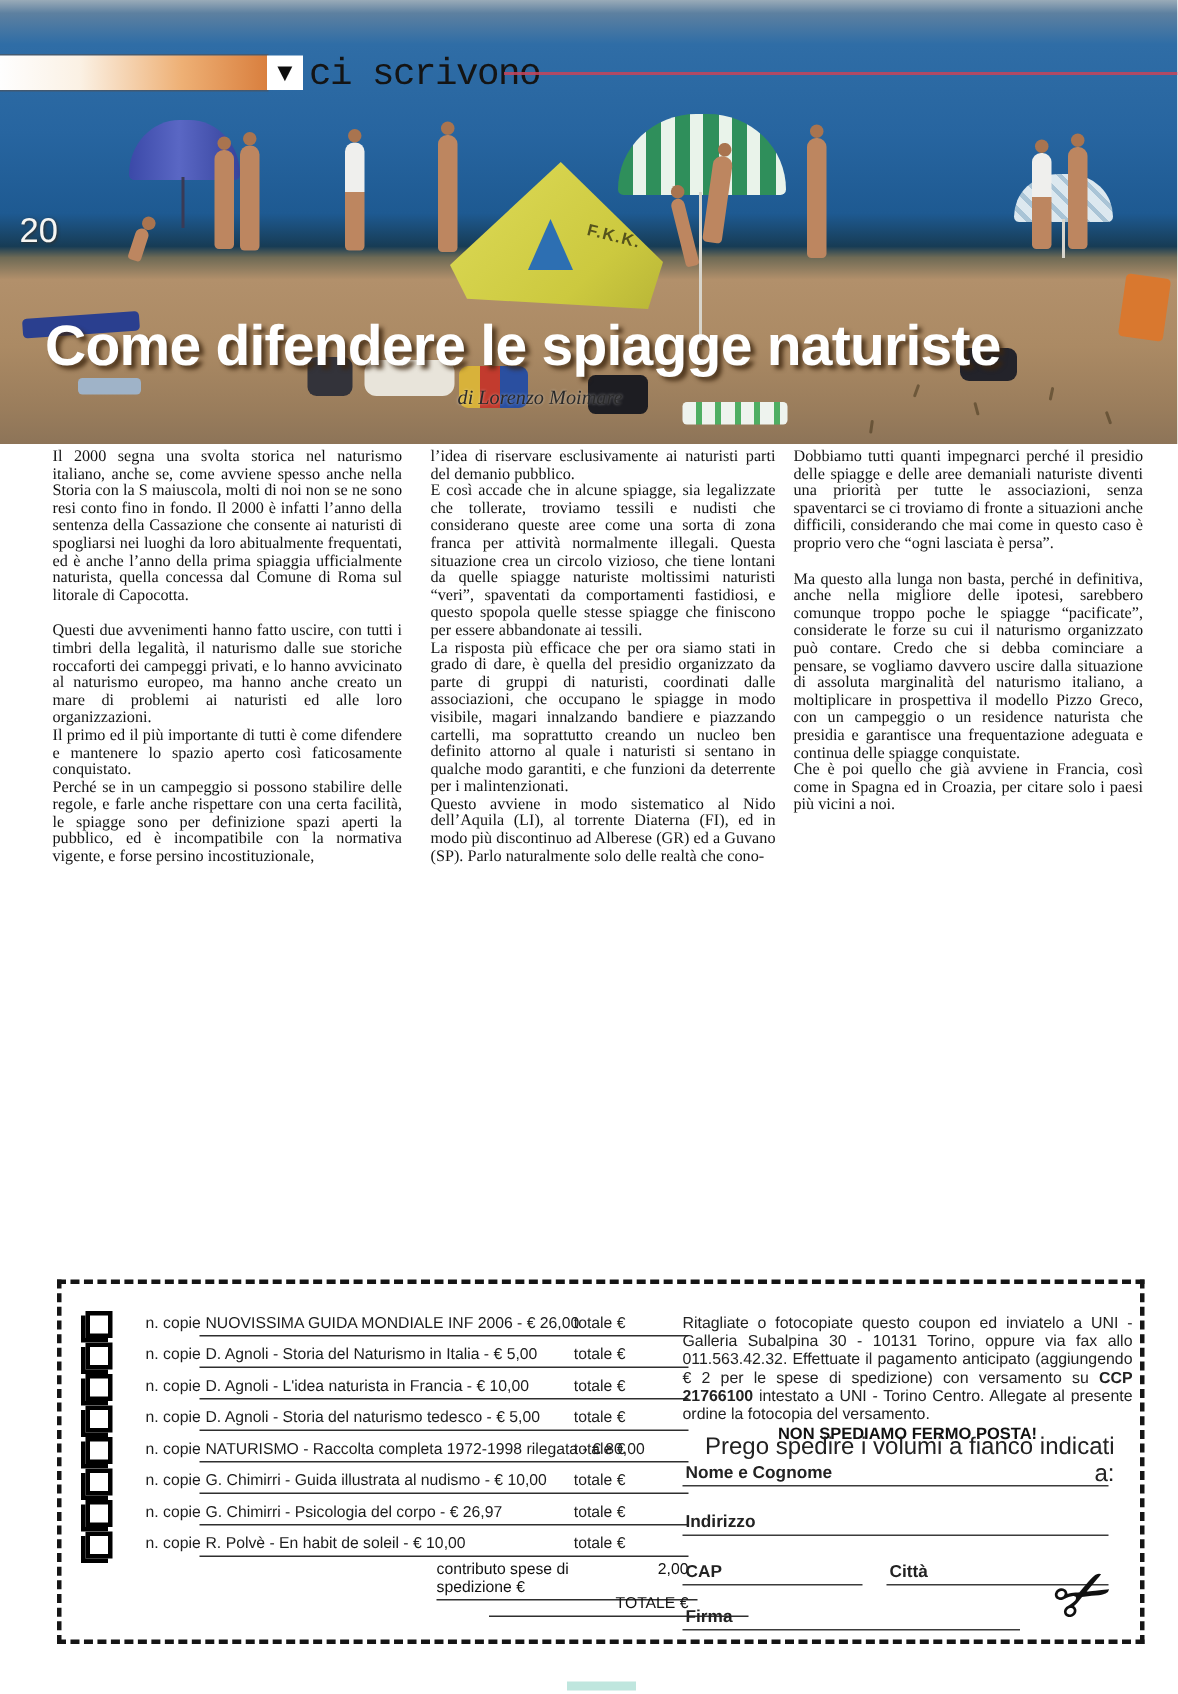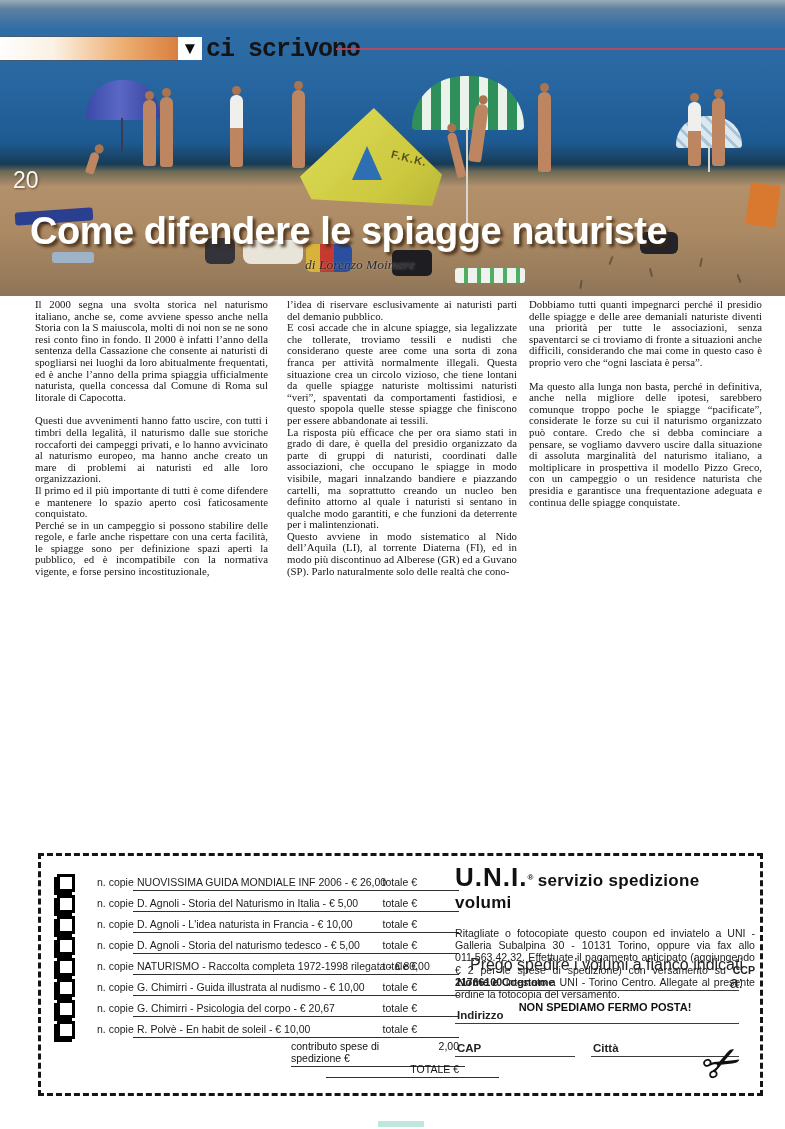--- a/index.html
+++ b/index.html
@@ -28,25 +28,25 @@
   .grass{position:absolute;width:2px;height:9px;background:rgba(70,55,30,.55);border-radius:2px;}
 
   
   .section-bar{position:absolute;left:0;top:37px;height:23px;width:785px;}
   .grad{position:absolute;left:0;top:0;width:178px;height:23px;
     background:linear-gradient(90deg,#fefefe 0%,#fbf1e4 30%,#eeb075 68%,#d97f3e 100%);
     box-shadow:0 0 0 1px rgba(110,60,20,.35);}
   .tri-box{position:absolute;left:178px;top:0;width:24px;height:23px;background:#fff;
     display:flex;align-items:center;justify-content:center;font-size:17px;color:#0d0d0d;}
   .section-title{position:absolute;left:206px;top:-2px;font-family:"Liberation Mono",monospace;
-    font-weight:bold;font-size:25px;color:#141414;letter-spacing:-1px;}
+    font-weight:normal;font-size:25px;color:#141414;letter-spacing:-1px;}
   .red-line{position:absolute;left:336px;top:11px;width:449px;height:2px;background:#c8445a;opacity:.85;}
 
   .page-num{position:absolute;left:13px;top:140px;font-size:23px;color:#f7f6f3;
-    text-shadow:1px 1px 2px rgba(60,40,20,.6);margin-top:27px;}
+    text-shadow:1px 1px 2px rgba(60,40,20,.6);}
   .headline{position:absolute;left:30px;top:210px;width:740px;font-size:38px;font-weight:800;
     color:#fff;letter-spacing:-.5px;text-shadow:3px 3px 3px rgba(60,38,15,.8);white-space:nowrap;}
   .byline{position:absolute;left:160px;top:257px;width:400px;text-align:center;
     font-family:"Liberation Serif",serif;font-style:italic;font-size:13.5px;color:#2a2a2a;
     text-shadow:0 0 2px rgba(255,255,255,.5);}
 
   
   .col{position:absolute;top:299px;font-family:"Liberation Serif",serif;font-size:10.8px;
     line-height:11.6px;text-align:justify;color:#141414;}
   .c1{left:35px;width:233px;}
@@ -154,20 +154,21 @@
 </div>
 <div class="col c2">
   <p>l’idea di riservare esclusivamente ai naturisti parti del demanio pubblico.</p>
   <p>E così accade che in alcune spiagge, sia legalizzate che tollerate, troviamo tessili e nudisti che considerano queste aree come una sorta di zona franca per attività normalmente illegali. Questa situazione crea un circolo vizioso, che tiene lontani da quelle spiagge naturiste moltissimi naturisti “veri”, spaventati da comportamenti fastidiosi, e questo spopola quelle stesse spiagge che finiscono per essere abbandonate ai tessili.</p>
   <p>La risposta più efficace che per ora siamo stati in grado di dare, è quella del presidio organizzato da parte di gruppi di naturisti, coordinati dalle associazioni, che occupano le spiagge in modo visibile, magari innalzando bandiere e piazzando cartelli, ma soprattutto creando un nucleo ben definito attorno al quale i naturisti si sentano in qualche modo garantiti, e che funzioni da deterrente per i malintenzionati.</p>
   <p>Questo avviene in modo sistematico al Nido dell’Aquila (LI), al torrente Diaterna (FI), ed in modo più discontinuo ad Alberese (GR) ed a Guvano (SP). Parlo naturalmente solo delle realtà che cono-</p>
 </div>
 <div class="col c3">
   <p>Dobbiamo tutti quanti impegnarci perché il presidio delle spiagge e delle aree demaniali naturiste diventi una priorità per tutte le associazioni, senza spaventarci se ci troviamo di fronte a situazioni anche difficili, considerando che mai come in questo caso è proprio vero che “ogni lasciata è persa”.</p>
   <p class="gap">Ma questo alla lunga non basta, perché in definitiva, anche nella migliore delle ipotesi, sarebbero comunque troppo poche le spiagge “pacificate”, considerate le forze su cui il naturismo organizzato può contare. Credo che si debba cominciare a pensare, se vogliamo davvero uscire dalla situazione di assoluta marginalità del naturismo italiano, a moltiplicare in prospettiva il modello Pizzo Greco, con un campeggio o un residence naturista che presidia e garantisce una frequentazione adeguata e continua delle spiagge conquistate.</p>
+  <p>Che è poi quello che già avviene in Francia, così come in Spagna ed in Croazia, per citare solo i paesi più vicini a noi.</p>
 </div>
 
 <div class="books">
   
   
   
   
   
   
 </div>
@@ -206,58 +207,57 @@
     </div>
     <div class="row r5">
       <span class="cb"></span>
       <span class="copies">n. copie</span>
       <span class="rtitle">G. Chimirri - Guida illustrata al nudismo - € 10,00</span>
       <span class="rtotal">totale €</span>
     </div>
     <div class="row r6">
       <span class="cb"></span>
       <span class="copies">n. copie</span>
-      <span class="rtitle">G. Chimirri - Psicologia del corpo - € 20,67</span>
+      <span class="rtitle">G. Chimirri - Psicologia del corpo - € 26,97</span>
       <span class="rtotal">totale €</span>
     </div>
     <div class="row r7">
       <span class="cb"></span>
       <span class="copies">n. copie</span>
       <span class="rtitle">R. Polvè - En habit de soleil - € 10,00</span>
       <span class="rtotal">totale €</span>
     </div>
   </div>
 
   <div class="ship-line">
     <span>contributo spese di spedizione €</span>
     <span>2,00</span>
   </div>
   <div class="total-line">
     <span>TOTALE €</span>
   </div>
 
   <div class="uni">
-    <div>
-      <span class="uni-name">U.N.I.</span><span class="uni-reg">®</span>
-      <span class="uni-service">servizio spedizione volumi</span>
-    </div>
     <div class="uni-body"><span>Ritagliate o fotocopiate questo coupon ed inviatelo a UNI - Galleria Subalpina 30 - 10131 Torino, oppure via fax allo 011.563.42.32. Effettuate il pagamento anticipato (aggiungendo € 2 per le spese di spedizione) con versamento su </span><b>CCP 21766100</b><span> intestato a UNI - Torino Centro. Allegate al presente ordine la fotocopia del versamento.</span></div>
     <div class="uni-warning">NON SPEDIAMO FERMO POSTA!</div>
   </div>
 
   <div class="shipto">Prego spedire i volumi a fianco indicati a:</div>
   <div class="field f-addr">
       <span>Indirizzo</span>
     </div>
   <div class="field f-name">
       <span>Nome e Cognome</span>
     </div>
   <div class="field f-cap">
       <span>CAP</span>
     </div>
   <div class="field f-city">
       <span>Città</span>
     </div>
+  <div class="field f-firma">
+      <span>Firma</span>
+    </div>
 
   <div class="scissors">✂</div>
 </div>
 
 <div class="bottom-mark"></div>
 
 </body></html>

